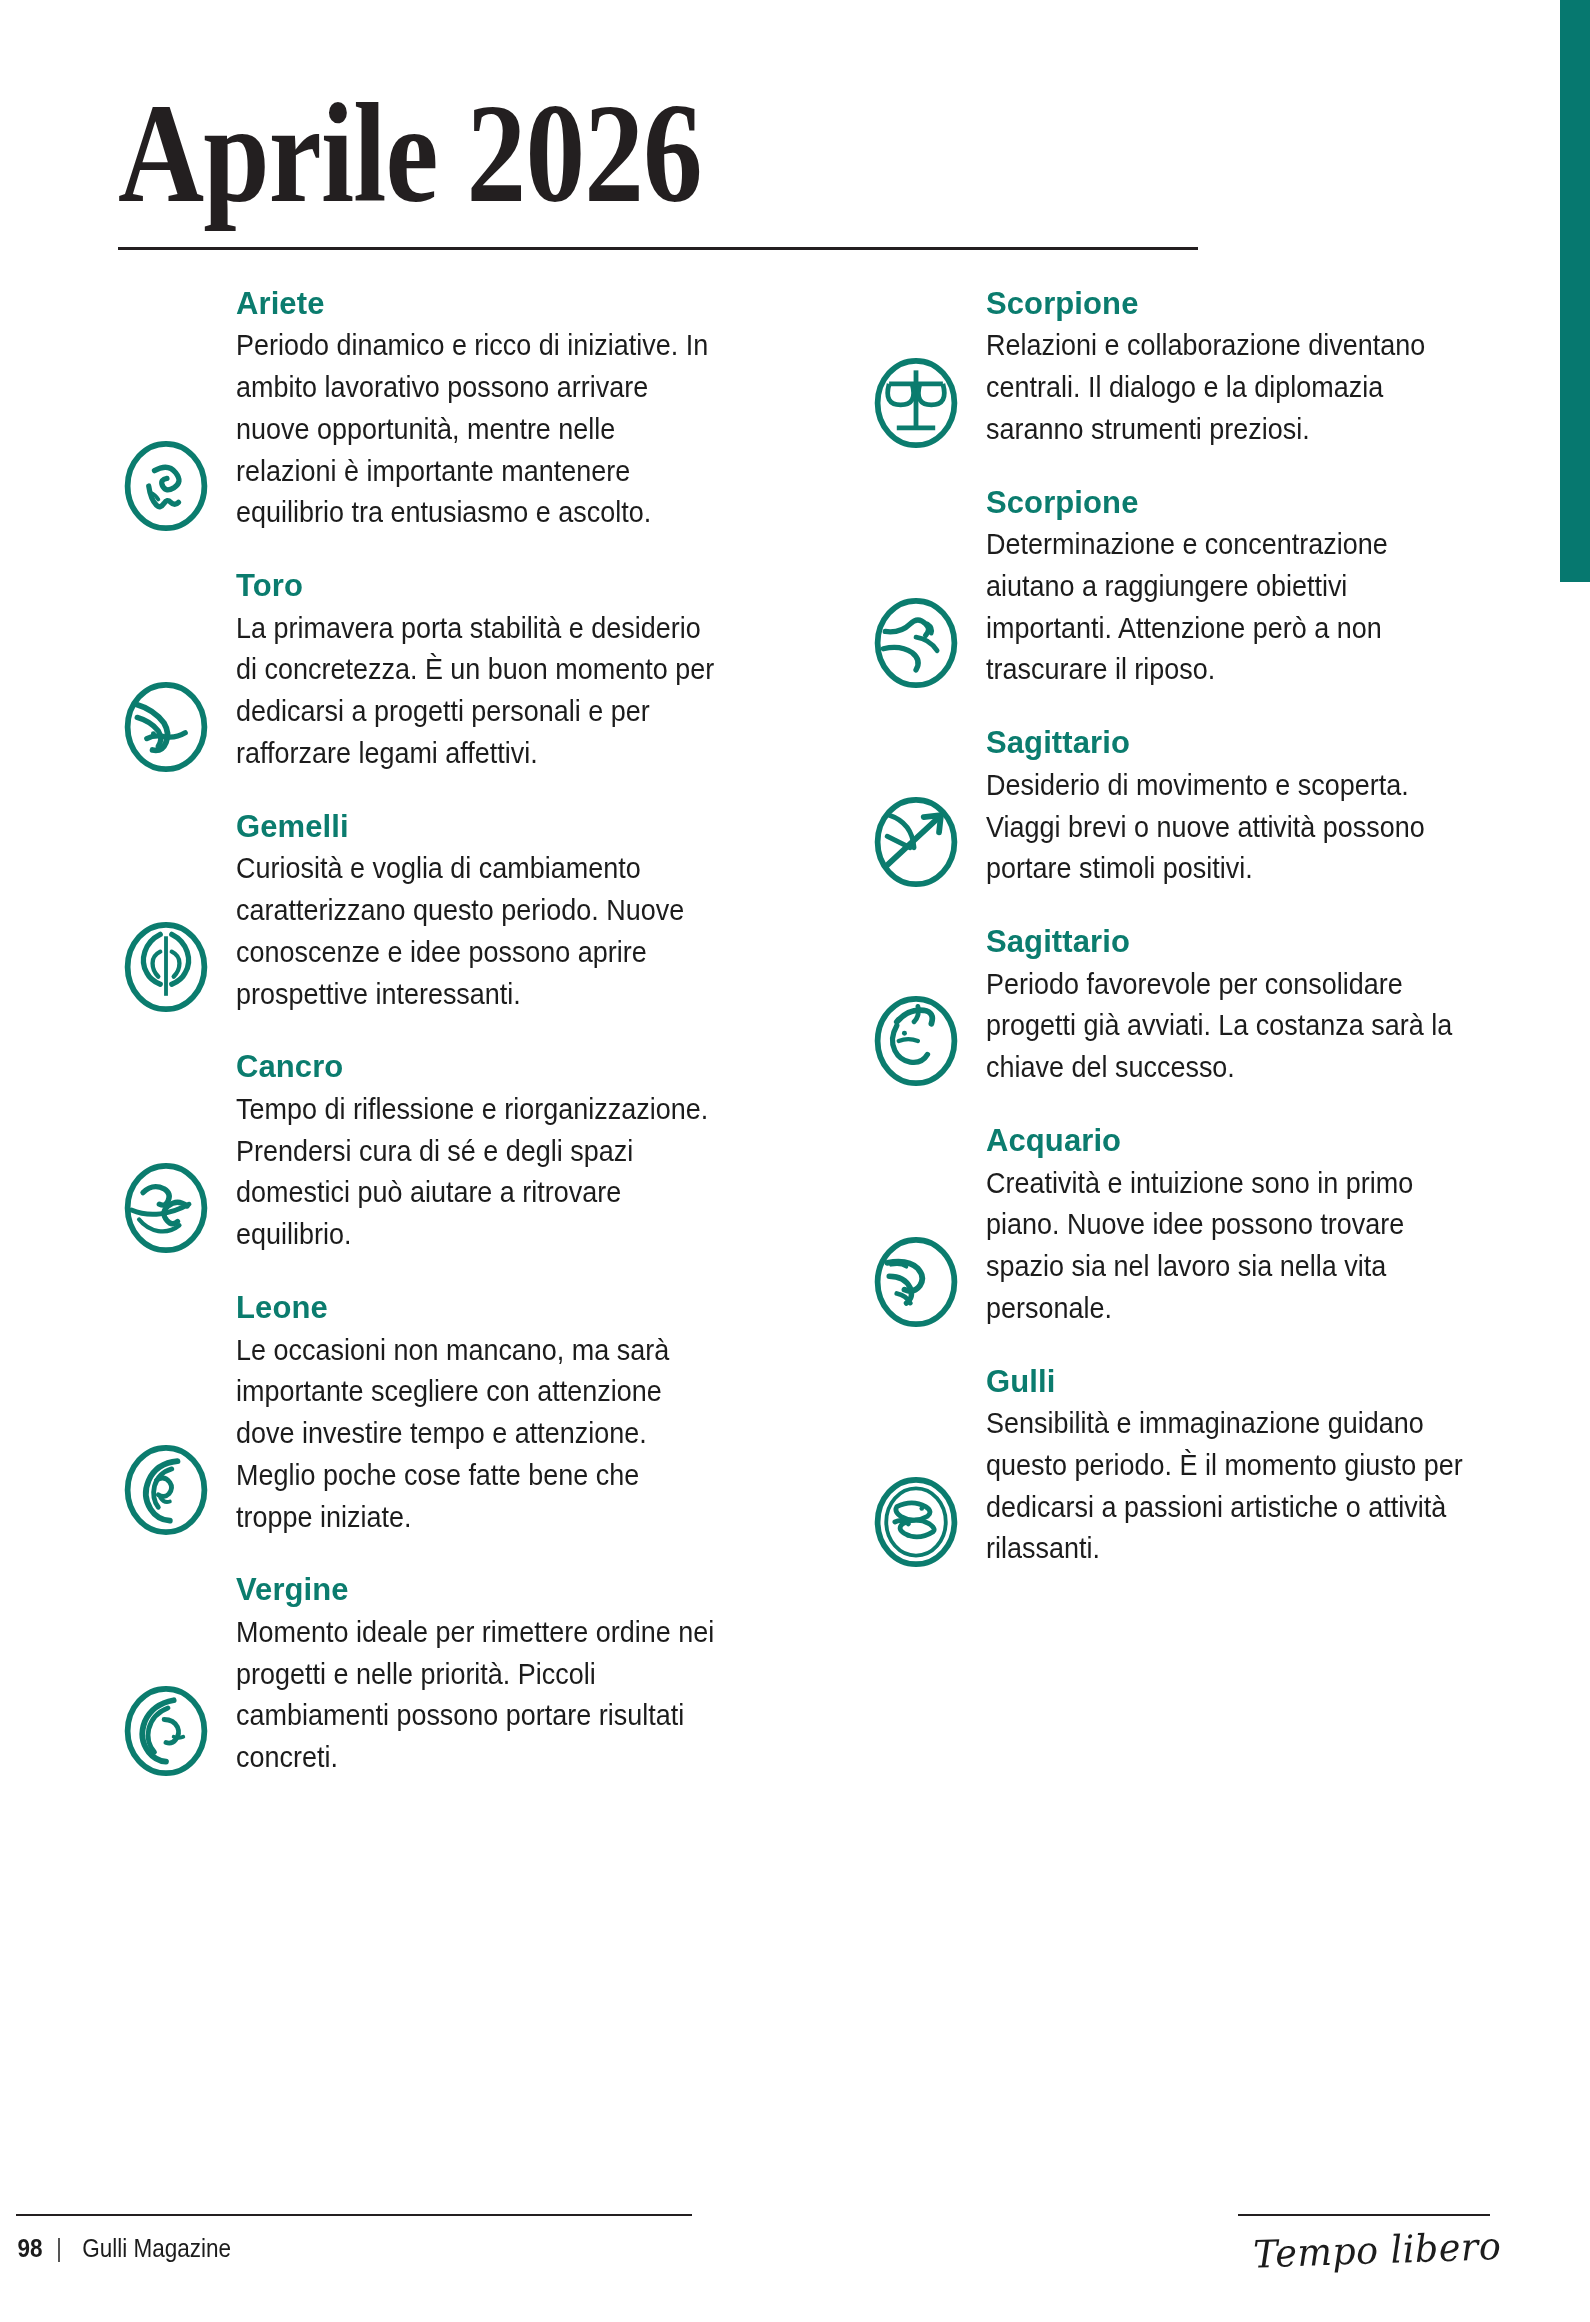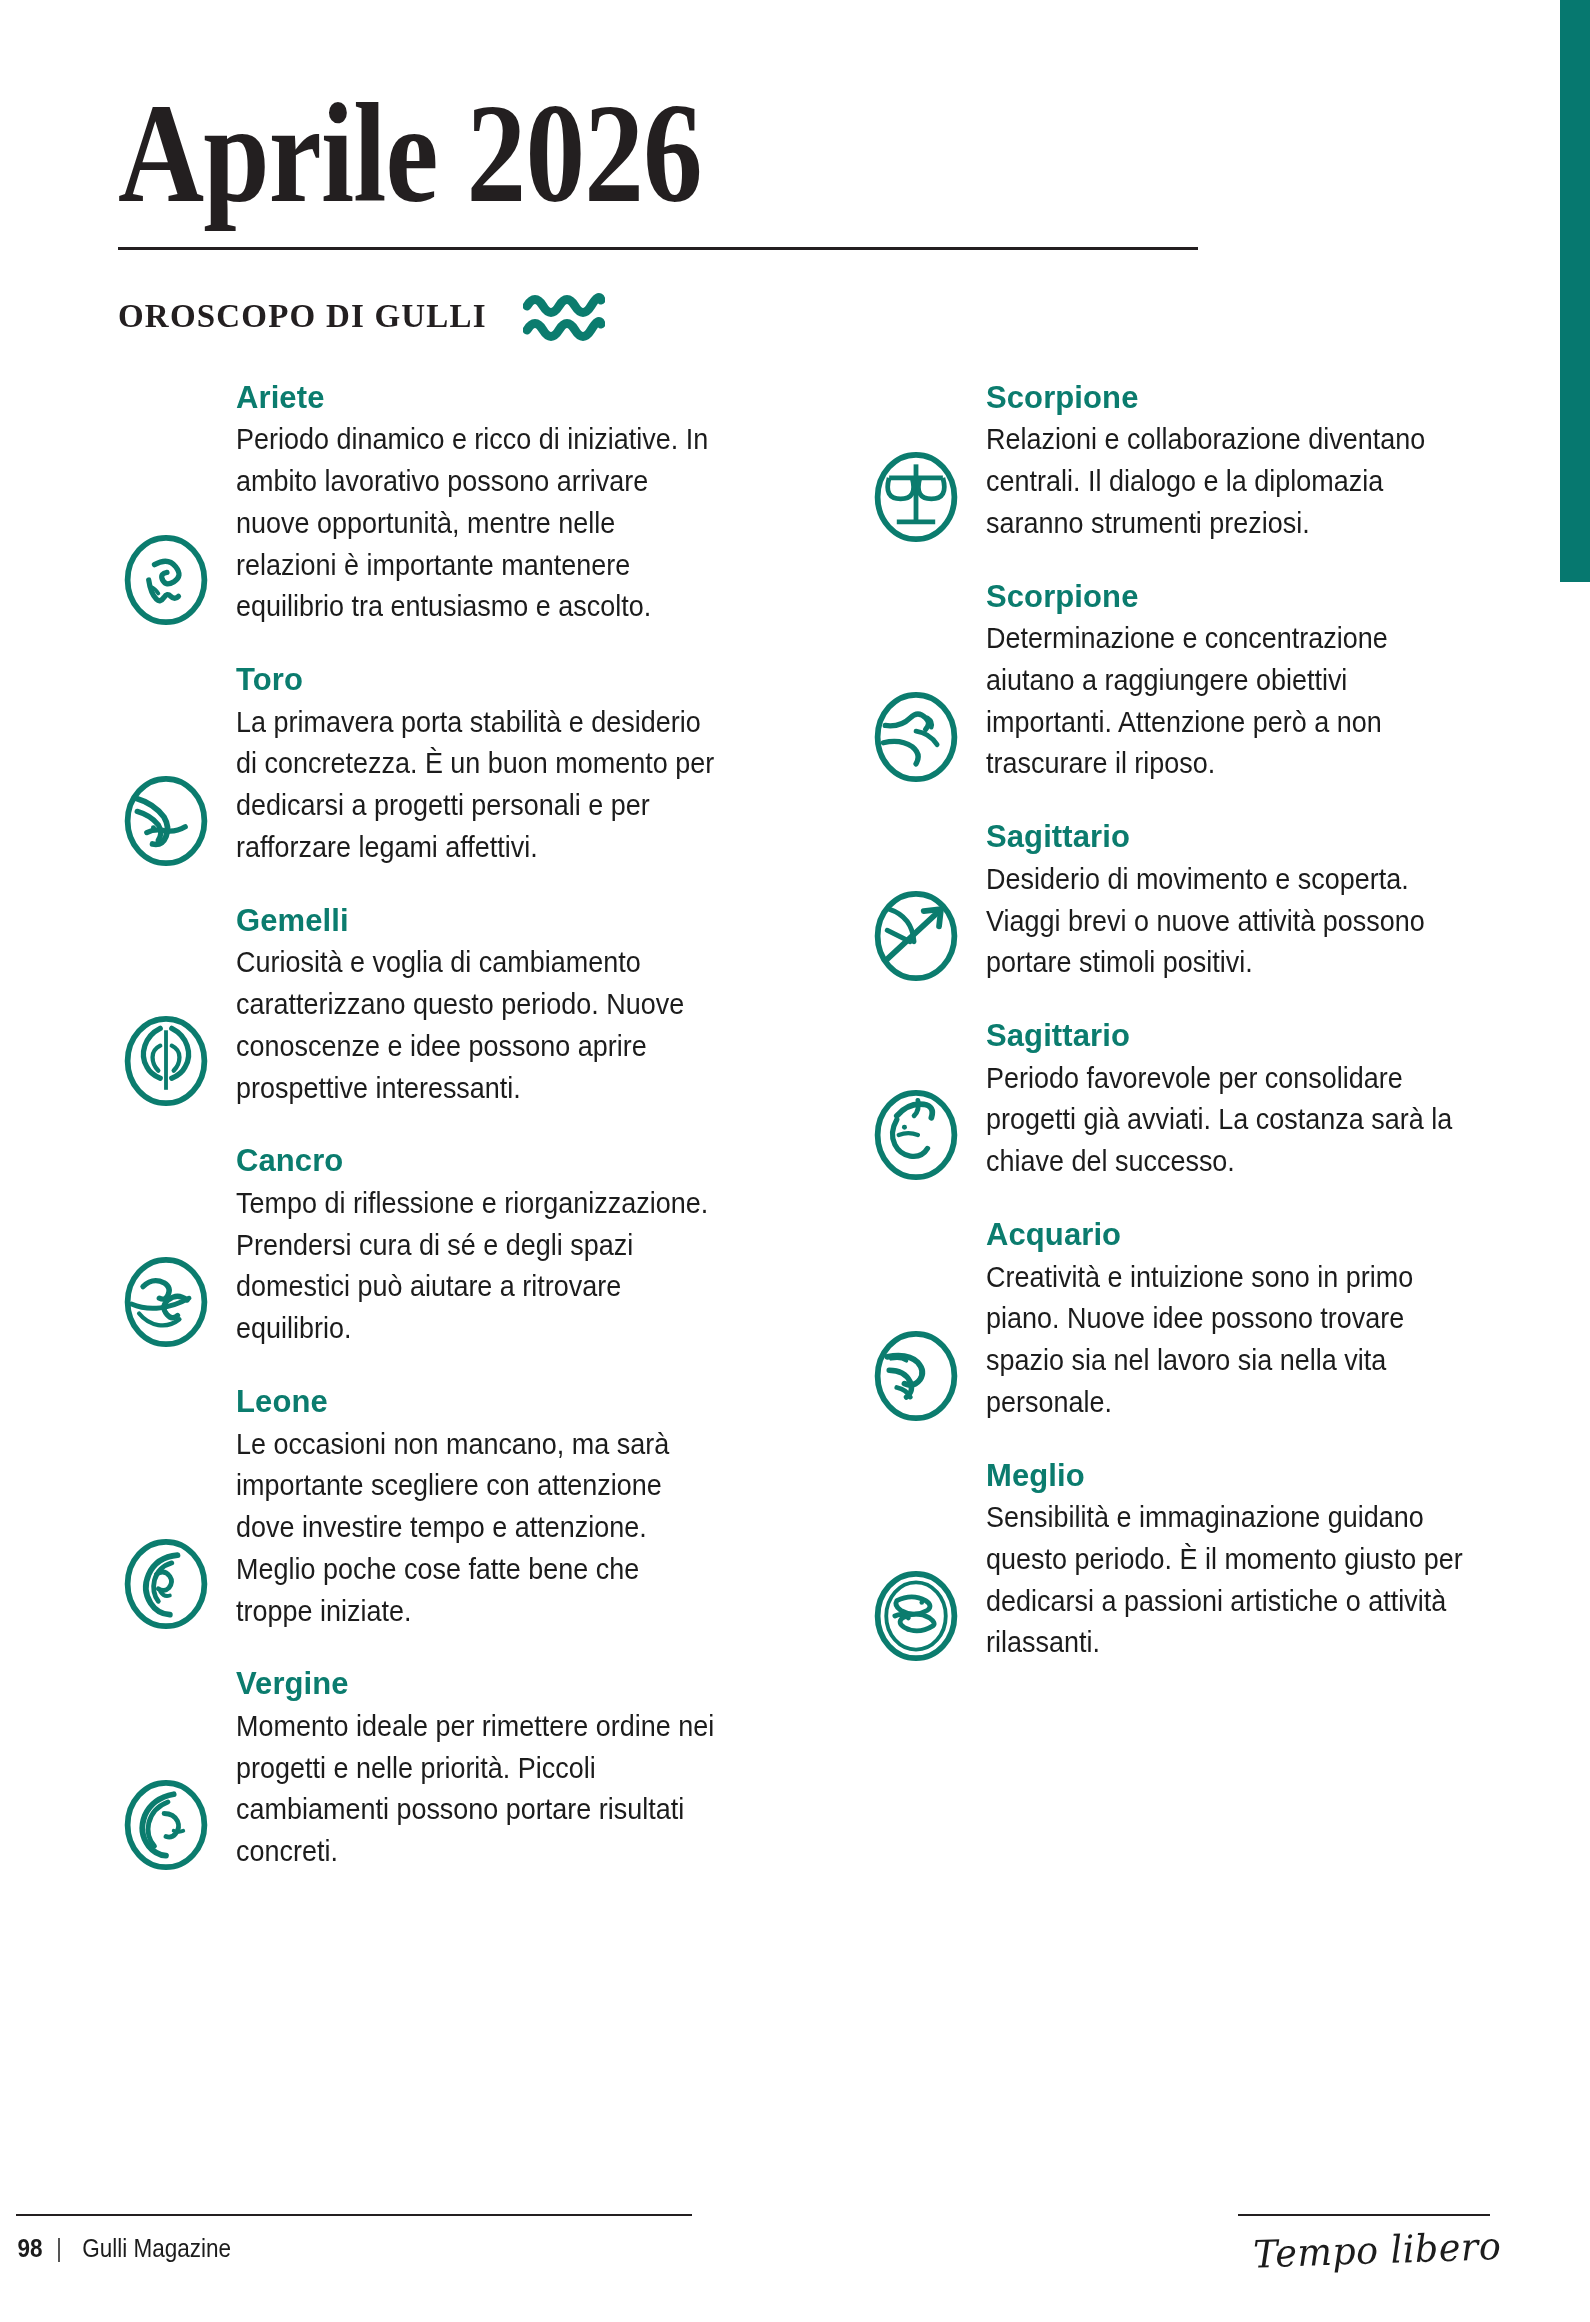--- a/index.html
+++ b/index.html
@@ -197,29 +197,20 @@
 <body>
 
 <div class="edge-bar"></div>
 
 <div class="page">
 
   <div class="masthead">
     <h1 class="page-title">Aprile 2026</h1>
     <div class="title-rule"></div>
 
-    <div class="section-row">
-      <div class="section-kicker">OROSCOPO DI GULLI</div>
-      <div class="aquarius-mark">
-        <svg width="82" height="54" viewBox="0 0 82 54">
-          <path d="M4 16 Q12 3 20 16 T36 16 T52 16 T68 16 T78 10" fill="none" stroke="#0b7c6e" stroke-width="9" stroke-linecap="round" stroke-linejoin="round"></path>
-          <path d="M4 40 Q12 27 20 40 T36 40 T52 40 T68 40 T78 34" fill="none" stroke="#0b7c6e" stroke-width="9" stroke-linecap="round" stroke-linejoin="round"></path>
-        </svg>
-      </div>
-    </div>
   </div>
 
   <div class="zodiac-grid">
 
     <div class="zodiac-col col-left">
 
       <div class="zodiac-item">
         <div class="zodiac-icon">
           <svg viewBox="0 0 100 100" width="96" height="96">
             <ellipse cx="50" cy="50" rx="40" ry="44" fill="none" stroke="#0b7c6e" stroke-width="6"></ellipse>
@@ -407,21 +398,21 @@
             <ellipse cx="50" cy="50" rx="40" ry="44" fill="none" stroke="#0b7c6e" stroke-width="6"></ellipse>
             <ellipse cx="50" cy="50" rx="31" ry="35" fill="none" stroke="#0b7c6e" stroke-width="4"></ellipse>
             <path d="M30 34 q16 -8 30 0 q8 5 2 10 q-14 8 -28 0 q-7 -5 -4 -10 z" fill="none" stroke="#0b7c6e" stroke-width="5" stroke-linejoin="round"></path>
             <path d="M28 50 q8 -4 14 2" fill="none" stroke="#0b7c6e" stroke-width="5" stroke-linecap="round"></path>
             <path d="M68 60 q-16 10 -30 2 q-8 -5 -2 -10 q14 -8 28 0 q7 5 4 8 z" fill="none" stroke="#0b7c6e" stroke-width="5" stroke-linejoin="round"></path>
             <circle cx="56" cy="36" r="2.4" fill="#0b7c6e"></circle>
             <circle cx="42" cy="64" r="2.4" fill="#0b7c6e"></circle>
           </svg>
         </div>
         <div class="zodiac-body">
-          <p class="zodiac-name">Meglio</p>
+          <p class="zodiac-name">Gulli</p>
           <p class="zodiac-text">Sensibilità e immaginazione guidano questo periodo. È il momento giusto per dedicarsi a passioni artistiche o attività rilassanti.</p>
         </div>
       </div>
 
     </div>
   </div>
 
   <div class="footer">
     <div class="footer-rule-left"></div>
     <div class="footer-rule-right"></div>

